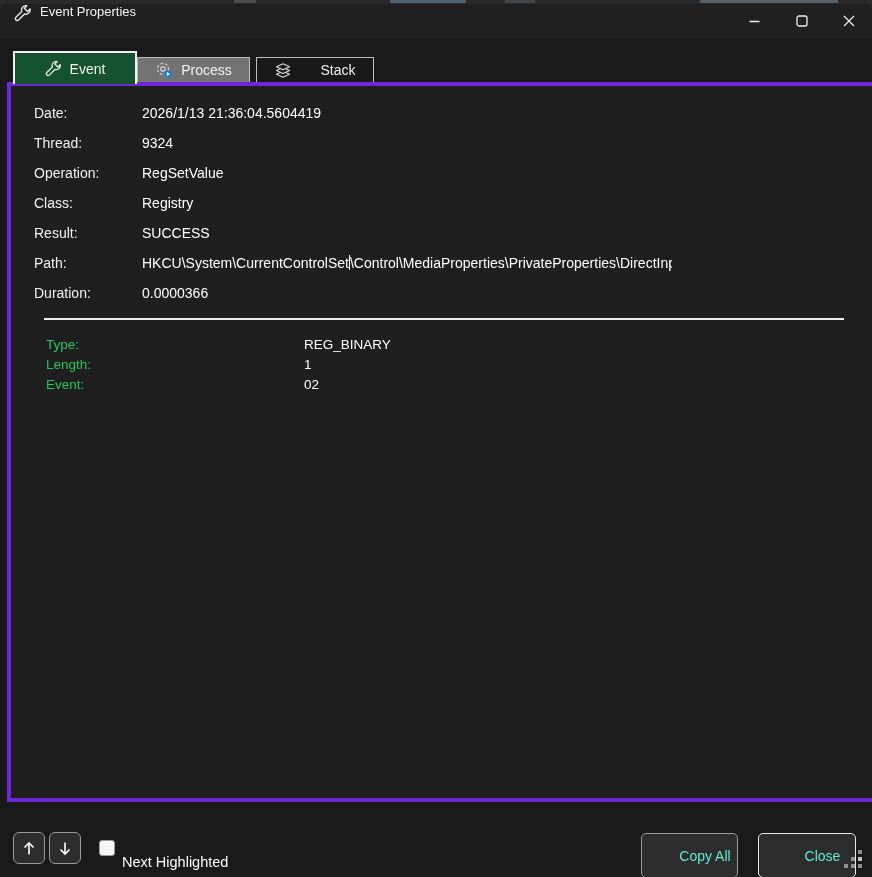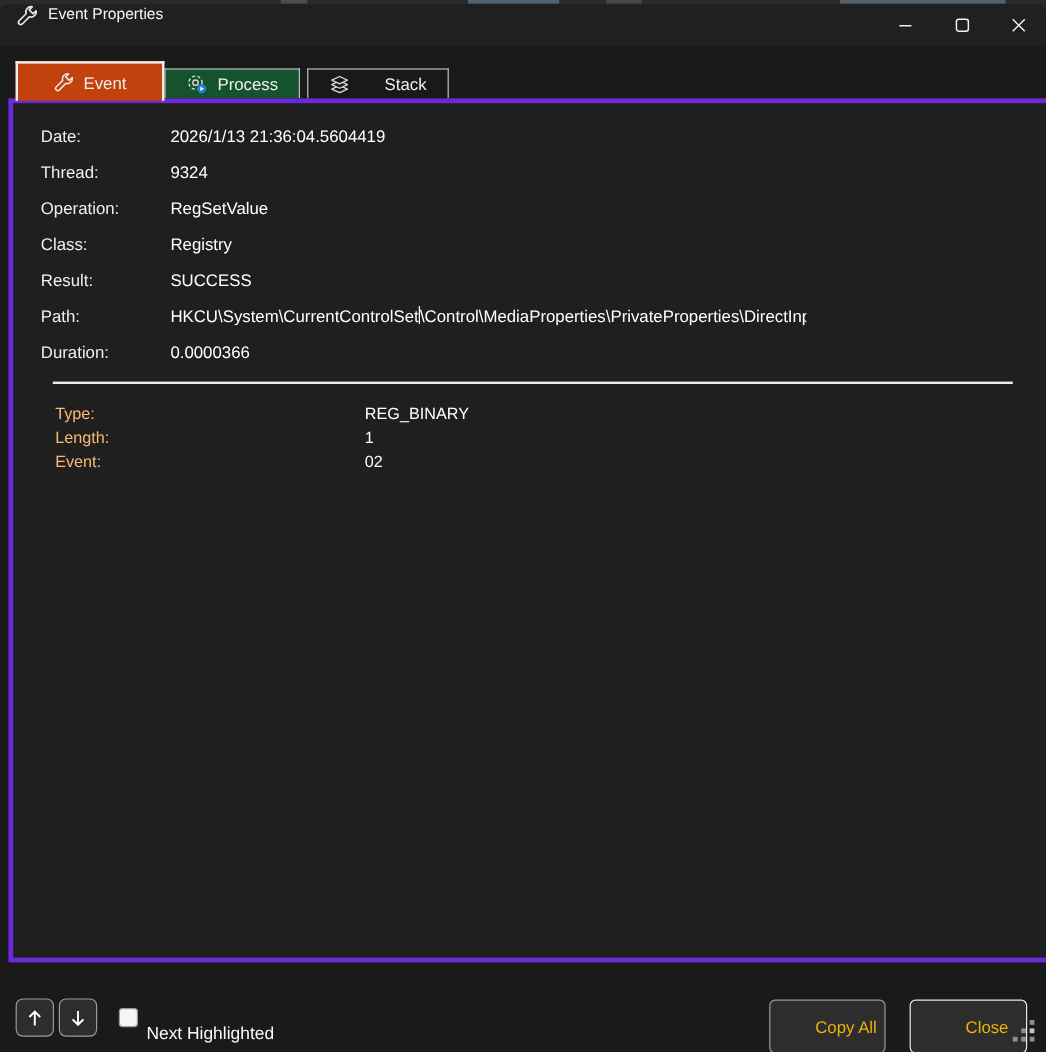--- a/index.html
+++ b/index.html
@@ -23,57 +23,57 @@
     background:#202020; display:flex; align-items:flex-start;
     border-radius:8px 8px 0 0;
   }
   .title-icon { margin-left:14px; width:18px; height:18px; }
   .title-text { margin-left:8px; font-size:13px; color:#f5f5f5; }
   .win-controls { position:absolute; right:0; top:0; height:34px; display:flex; }
   .win-btn { width:47px; height:34px; display:flex; align-items:center; justify-content:center; background:transparent; border:none; cursor:default; }
 
   
   .tab { position:absolute; display:flex; align-items:center; justify-content:center; gap:8px; font-size:14px; color:#f0f0f0; }
-  .tab-event  { left:13px;  top:47px; width:124px; height:33px; background:#c2410c; border:2px solid #f0f0f0; border-bottom:none; z-index:3; }
-  .tab-process{ left:137px; top:53px; width:113px; height:25px; background:#14532d; border:1px solid #bdbdbd; border-bottom:none; z-index:1; }
+  .tab-event  { left:13px;  top:47px; width:124px; height:33px; background:#14532d; border:2px solid #f0f0f0; border-bottom:none; z-index:3; }
+  .tab-process{ left:137px; top:53px; width:113px; height:25px; background:#737373; border:1px solid #bdbdbd; border-bottom:none; z-index:1; }
   .tab-stack  { left:256px; top:53px; width:118px; height:25px; background:#191919; border:1px solid #bdbdbd; border-bottom:none; z-index:1;gap:28px; }
 
   .panel {
     position:absolute; left:7px; top:78px; width:872px; height:720px;
     background:#1f1f1f; border:4px solid #6d28d9; z-index:2;padding-left:20px;
   }
 
   .fields { position:absolute; left:0; top:12px; width:846px; }
   .frow { display:flex; align-items:center; height:30px; padding-left:23px; font-size:14px; }
   .flabel { width:108px; color:#f0f0f0; }
   .fvalue { color:#ffffff; white-space:nowrap; }
   .path-clip { max-width:530px; overflow:hidden; }
   .caret { display:inline-block; width:1px; height:15px; background:#ffffff; vertical-align:-2px; }
 
   .separator { position:absolute; left:33px; top:232px; width:800px; height:2px; background:#ededed; }
 
   .details { position:absolute; left:0; top:248px; width:846px; font-size:13.5px; }
   .drow { display:flex; align-items:center; height:20px; padding-left:35px; }
-  .dlabel { width:258px; color:#fdba74; }
+  .dlabel { width:258px; color:#22c55e; }
   .dvalue { color:#ffffff; }
 
   
   .nav-btn {
     position:absolute; width:32px; height:32px; top:828px;
     background:#2d2d2d; border:1px solid #9a9a9a; border-radius:6px;
     display:flex; align-items:center; justify-content:center;
   }
   .checkbox {
     position:absolute; left:99px; top:836px; width:16px; height:16px;
     background:#f5f5f5; border:1px solid #9a9a9a; border-radius:3px;
   }
   .check-label { position:absolute; left:122px; top:836px; font-size:14.5px; color:#fafafa;margin-top:14px; }
   .foot-btn {
     position:absolute; top:829px; height:45px; background:#2d2d2d;
-    color:#eab308; font-size:14px; border-radius:5px;
+    color:#5eead4; font-size:14px; border-radius:5px;
     display:flex; align-items:center; justify-content:center;
     font-family:"Liberation Sans","DejaVu Sans",sans-serif;
     padding-left:31px;
   }
   .copy-all { left:641px; width:97px; border:1px solid #9a9a9a; }
   .close-btn { left:758px; width:98px; border:1.5px solid #e8e8e8; }
 
   .grip { position:absolute; left:844px; top:846px; width:24px; height:24px; }
   .grip i { position:absolute; width:4px; height:4px; background:#8f8f8f; }
 </style>

